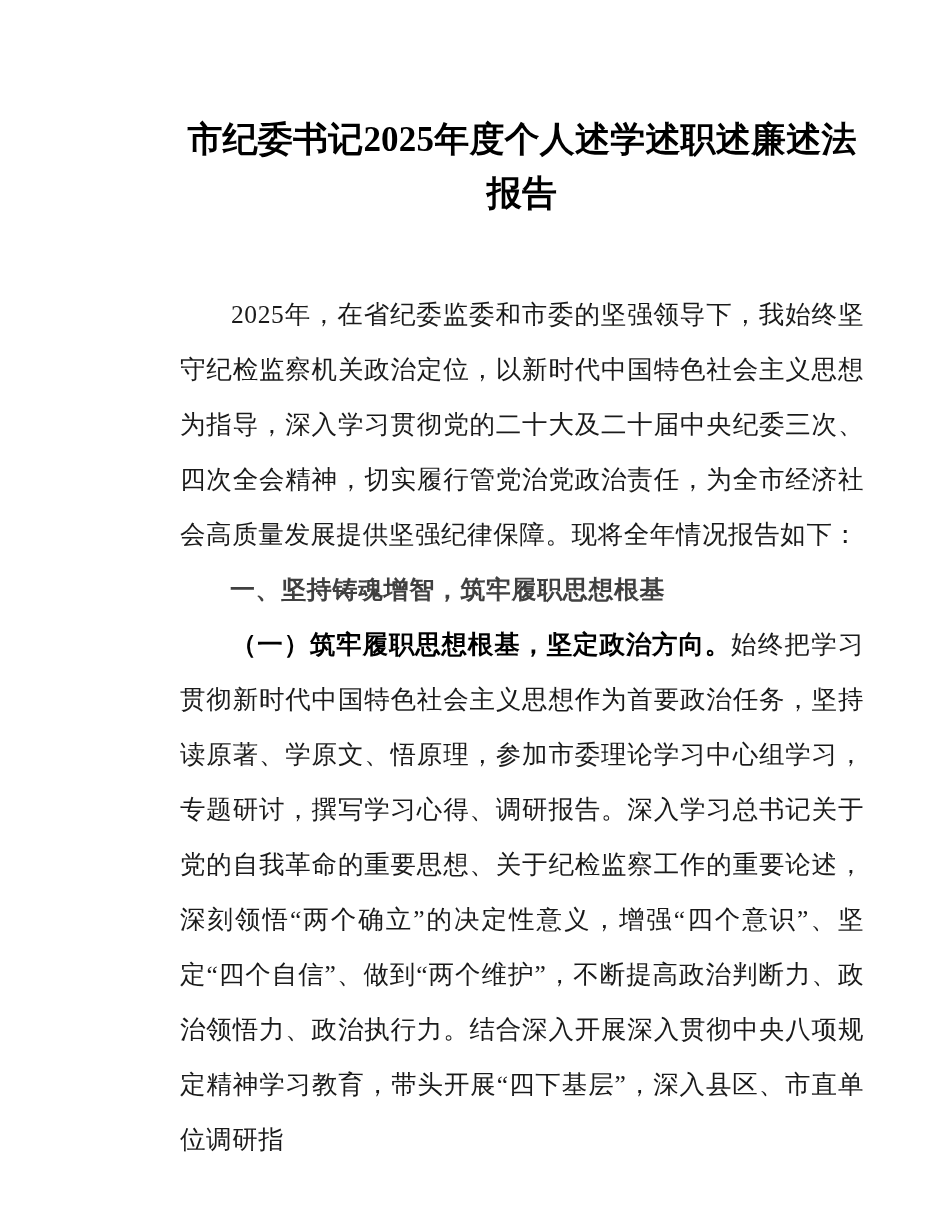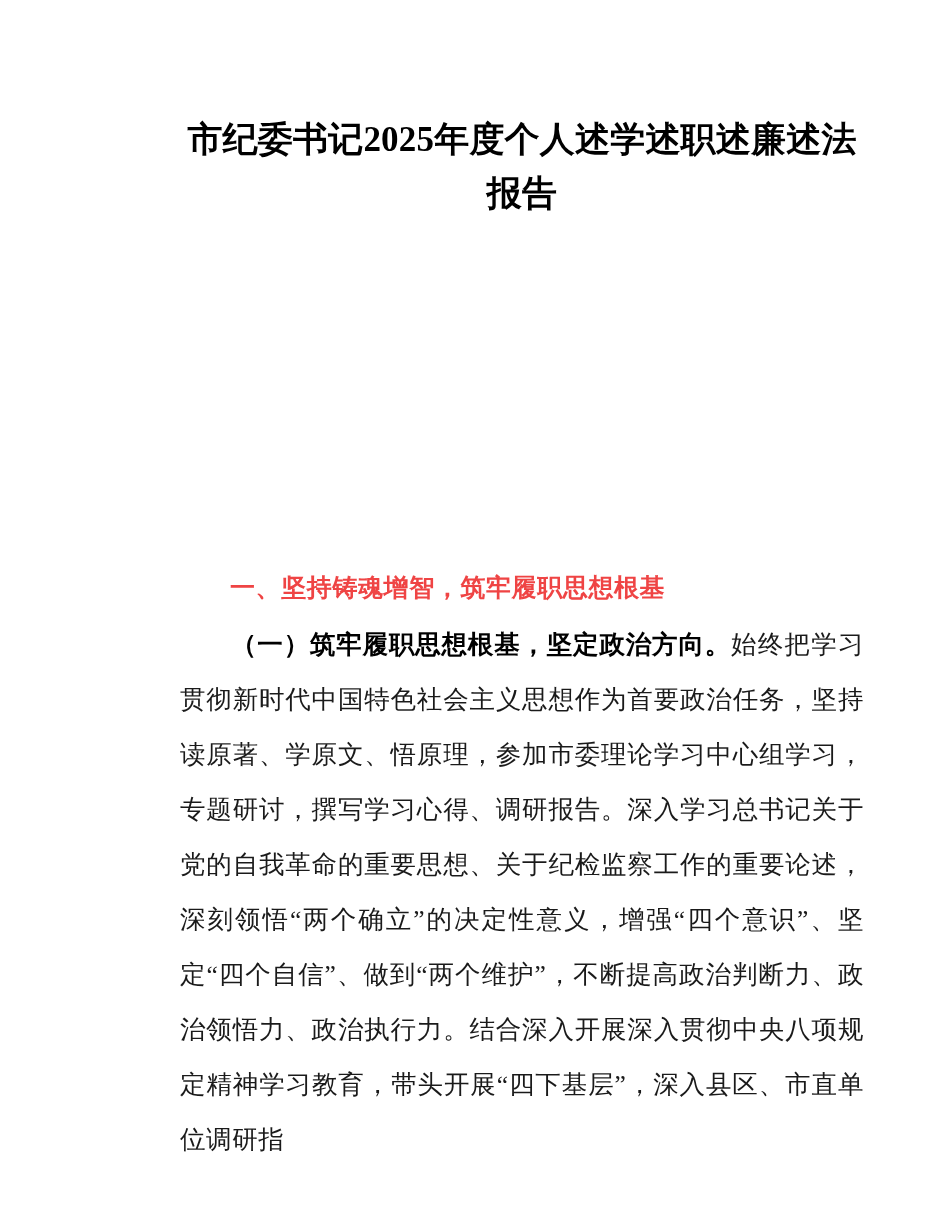--- a/index.html
+++ b/index.html
@@ -51,25 +51,25 @@
     left: 133px;
     top: 287px;
     width: 684px;
   }
   .heading-1 {
     position: absolute;
     left: 133px;
     top: 562px;
     width: 684px;
     margin: 0;
-    font-family: Liberation Mono, monospace;
+    font-family: Liberation Serif, serif;
     font-weight: bold;
     font-size: 25px;
     line-height: 55px;
-    color: #ef4444;
+    color: #404040;
     text-indent: 2em;
     letter-spacing: 0.6px;
   }
   .para.second {
     position: absolute;
     left: 133px;
     top: 617px;
     width: 684px;
   }
   .para.second .lead {
@@ -79,18 +79,19 @@
     letter-spacing: 0.2px;
   }
 </style>
 </head>
 <body>
 
 <div class="page">
 
   <h1 class="doc-title">市纪委书记2025年度个人述学述职述廉述法报告</h1>
 
+  <p class="para first">2025年，在省纪委监委和市委的坚强领导下，我始终坚守纪检监察机关政治定位，以新时代中国特色社会主义思想为指导，深入学习贯彻党的二十大及二十届中央纪委三次、四次全会精神，切实履行管党治党政治责任，为全市经济社会高质量发展提供坚强纪律保障。现将全年情况报告如下：</p>
 
   <h2 class="heading-1">一、坚持铸魂增智，筑牢履职思想根基</h2>
 
   <p class="para second"><span class="lead">（一）筑牢履职思想根基，坚定政治方向。</span><span>始终把学习贯彻新时代中国特色社会主义思想作为首要政治任务，坚持读原著、学原文、悟原理，参加市委理论学习中心组学习，专题研讨，撰写学习心得、调研报告。深入学习总书记关于党的自我革命的重要思想、关于纪检监察工作的重要论述，深刻领悟“两个确立”的决定性意义，增强“四个意识”、坚定“四个自信”、做到“两个维护”，不断提高政治判断力、政治领悟力、政治执行力。结合深入开展深入贯彻中央八项规定精神学习教育，带头开展“四下基层”，深入县区、市直单位调研指</span></p>
 
 </div>
 
 </body></html>

